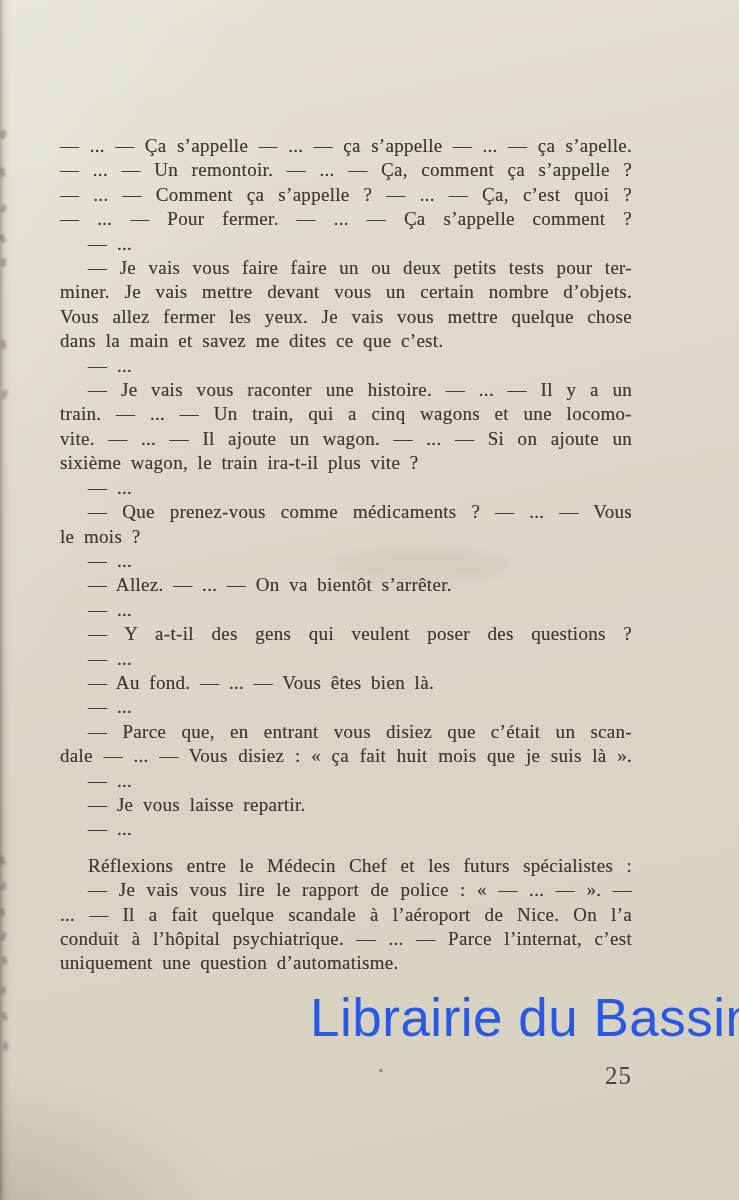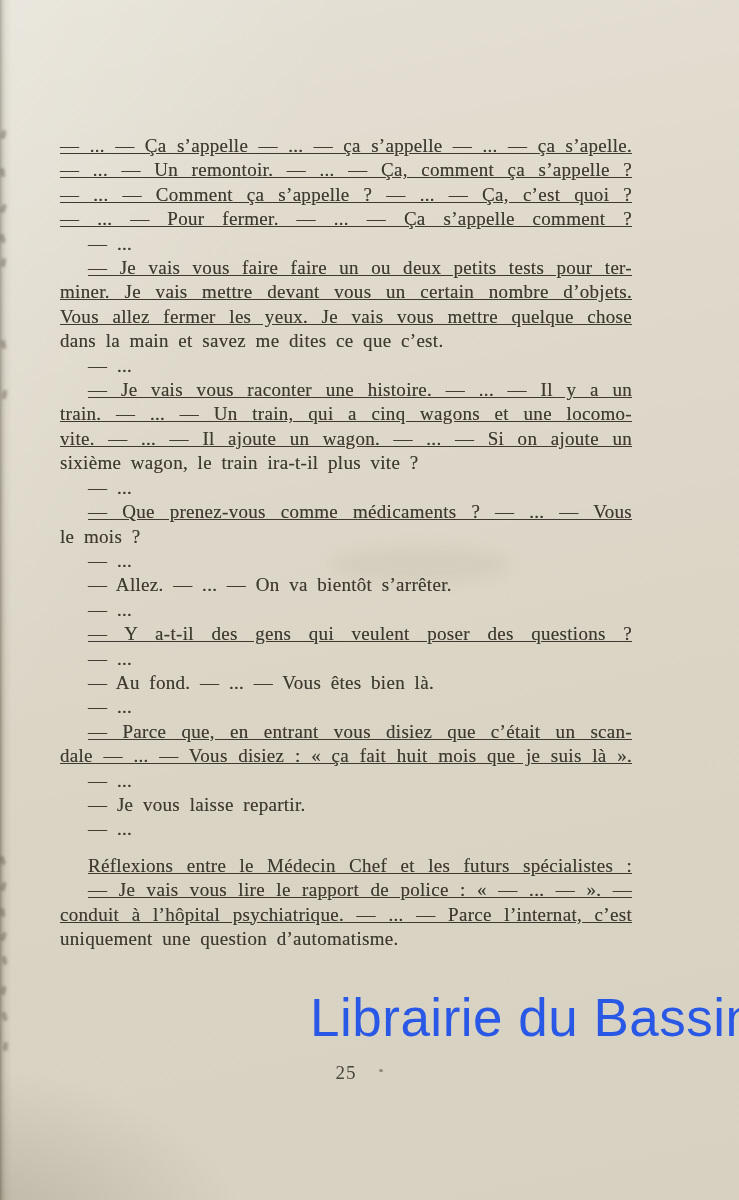--- a/index.html
+++ b/index.html
@@ -51,28 +51,28 @@
     left: 60px; top: 134px; width: 572px;
     font-size: 19px;
     line-height: 24.4px;
     letter-spacing: 0.3px;
     word-spacing: 0.24em;
     color: #3e3a30;
     text-shadow: 0 0 0.5px rgba(62,58,48,0.55);
   }
   .line { white-space: normal; }
   .line.indent { padding-left: 28px; }
-  .line.jfull { text-align: justify; text-align-last: justify; text-decoration: underline; }
+  .line.jfull { text-align: justify; text-align-last: justify; }
   .line.gap-section { margin-top: 12px; }
   .line.gap-para { }
   .page-number {
     position: absolute;
     left: 60px; top: 1062px; width: 572px;
-    text-align: center;
-    font-size: 19px;
+    text-align: right;
+    font-size: 25px;
     color: #4a463c;
     letter-spacing: 1px;
   }
   .watermark {
     position: absolute;
     left: 310px; top: 987px;
     font-family: "Liberation Sans", sans-serif;
     font-size: 53px;
     font-weight: 400;
     white-space: nowrap;
@@ -130,20 +130,21 @@
       <div class="line indent">— ...</div>
       <div class="line indent">— Au fond. — ... — Vous êtes bien là.</div>
       <div class="line indent">— ...</div>
       <div class="line indent jfull">— Parce que, en entrant vous disiez que c’était un scan-</div>
       <div class="line jfull">dale — ... — Vous disiez : « ça fait huit mois que je suis là ».</div>
       <div class="line indent">— ...</div>
       <div class="line indent">— Je vous laisse repartir.</div>
       <div class="line indent">— ...</div>
       <div class="line indent jfull gap-section">Réflexions entre le Médecin Chef et les futurs spécialistes :</div>
       <div class="line indent jfull gap-para">— Je vais vous lire le rapport de police : « — ... — ». —</div>
+      <div class="line jfull">... — Il a fait quelque scandale à l’aéroport de Nice. On l’a</div>
       <div class="line jfull">conduit à l’hôpital psychiatrique. — ... — Parce l’internat, c’est</div>
       <div class="line">uniquement une question d’automatisme.</div>
     </div>
 
   <div class="speck"></div>
 
   <div class="page-number">25</div>
 
   <div class="watermark" style="color: rgb(32, 82, 232);">Librairie du Bassin</div>
 </div>

